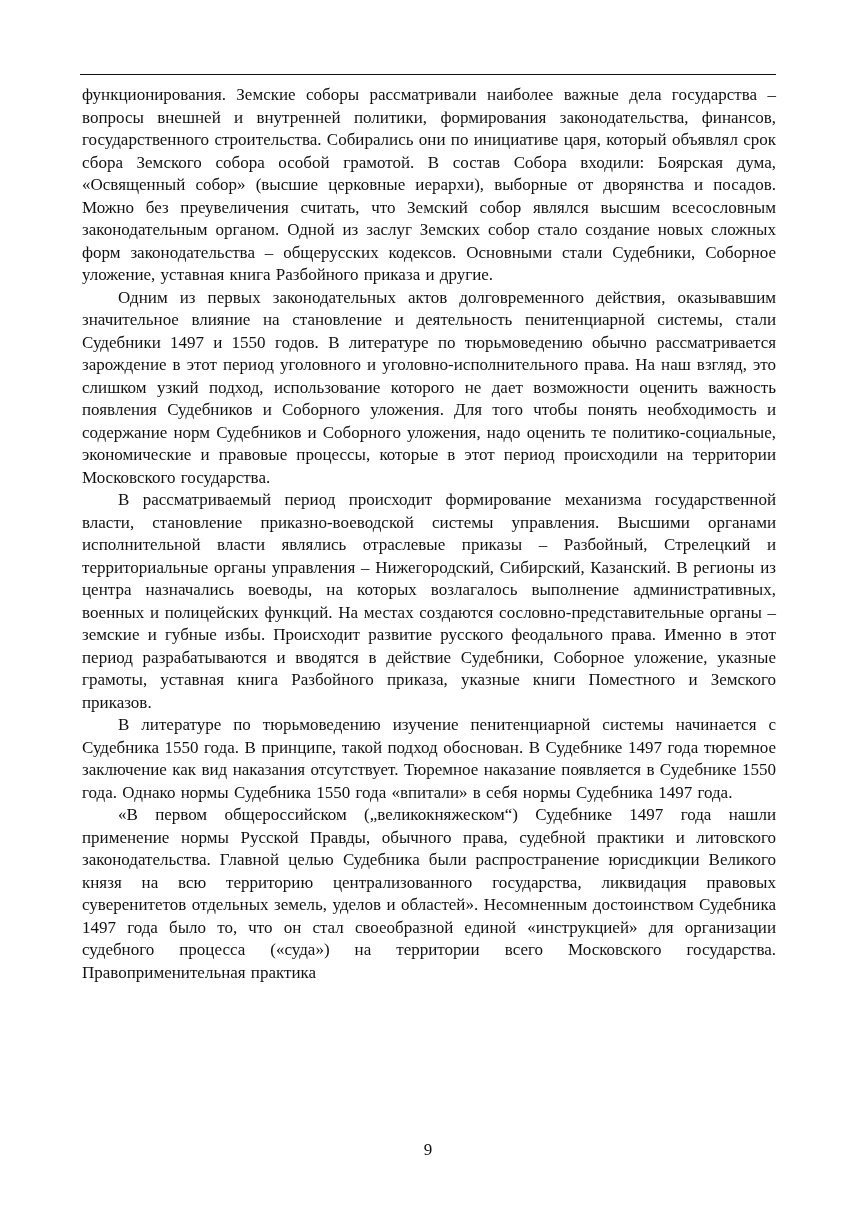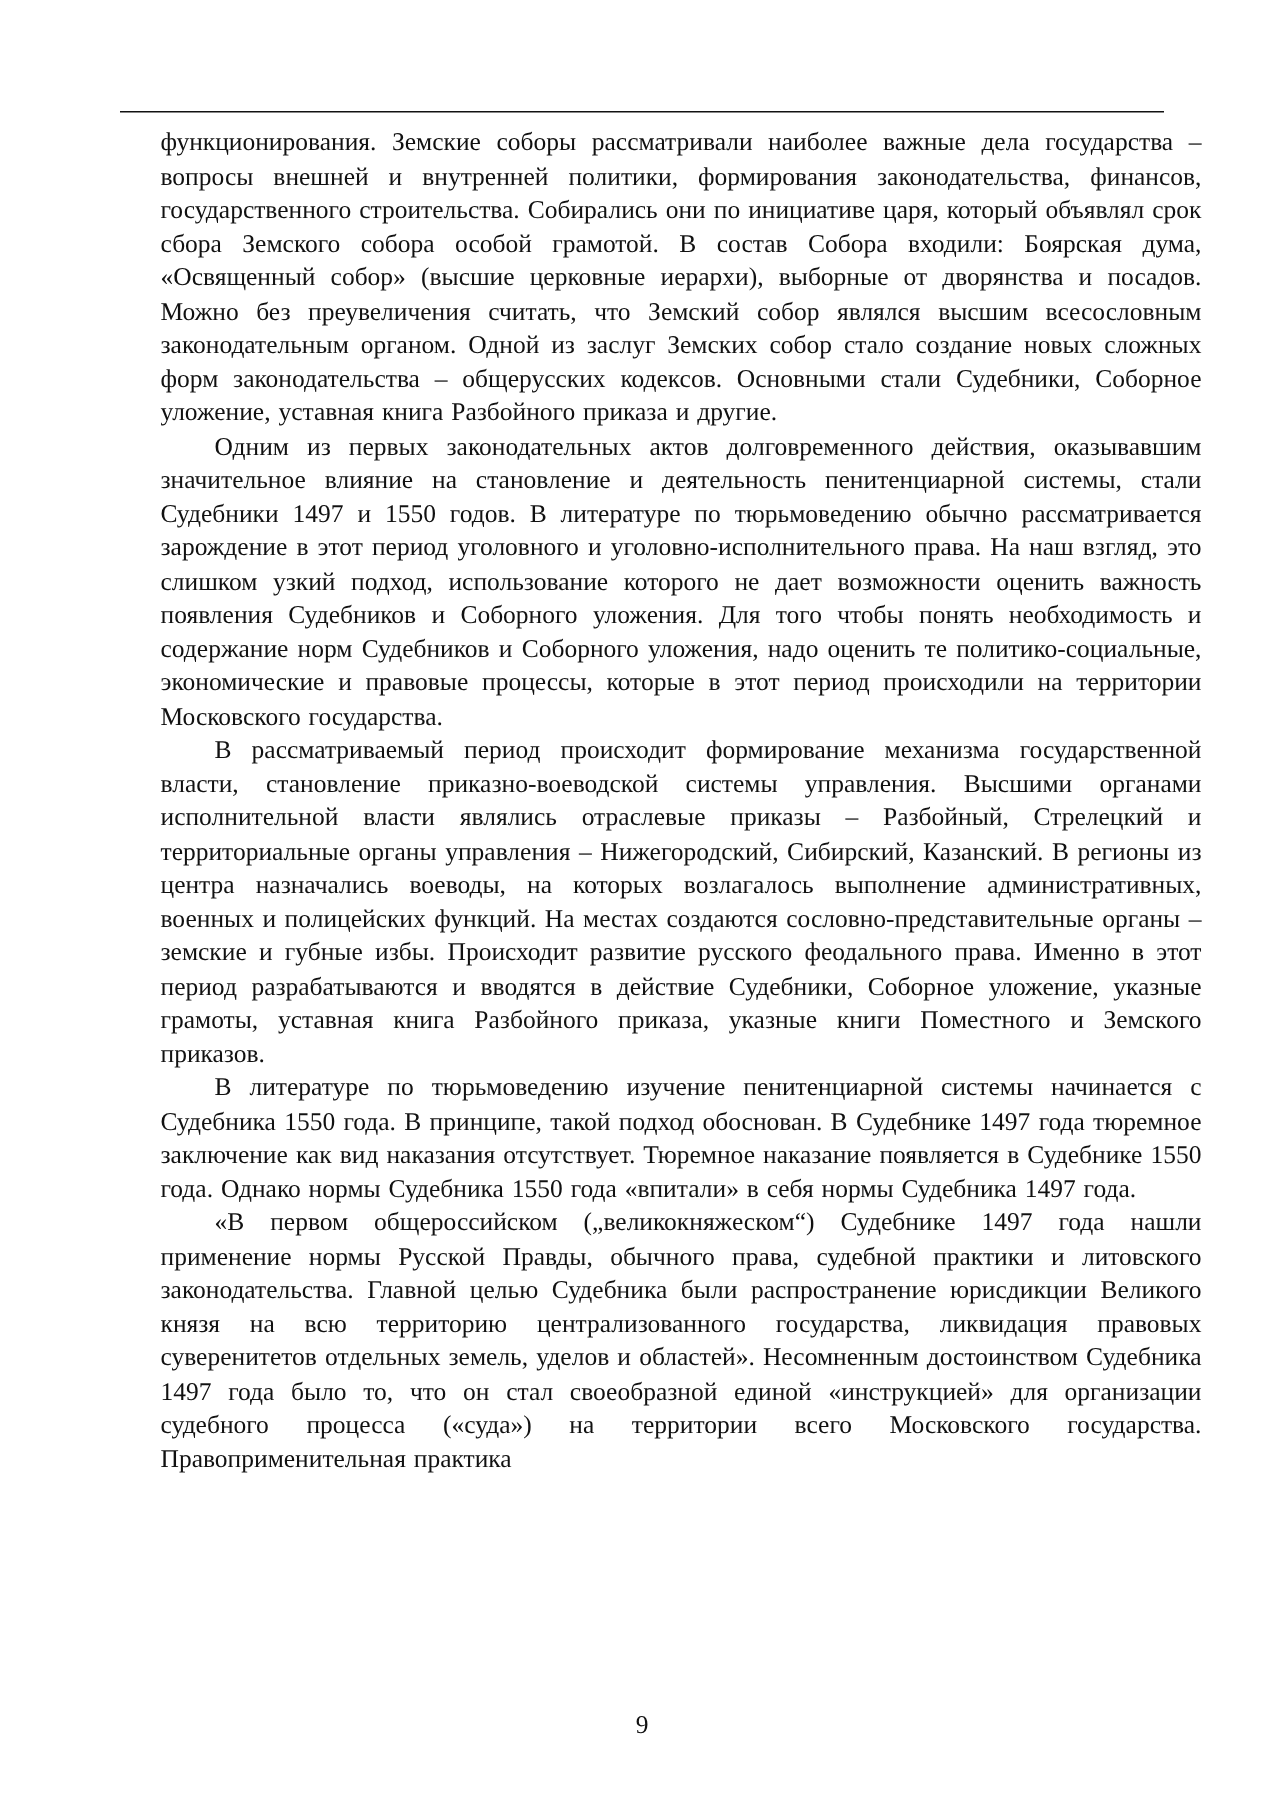--- a/index.html
+++ b/index.html
@@ -25,21 +25,20 @@
     border-top: 1.6px solid #111111;
   }
   .text-block {
     position: absolute;
     left: 82px;
     top: 84px;
     width: 694px;
     font-size: 17px;
     line-height: 22.5px;
     text-align: justify;
-    margin-left: 25px;
   }
   .para {
     margin: 0;
     text-indent: 36px;
     word-spacing: 1px;
   }
   .para.noindent {
     text-indent: 0;
   }
   .page-number {

